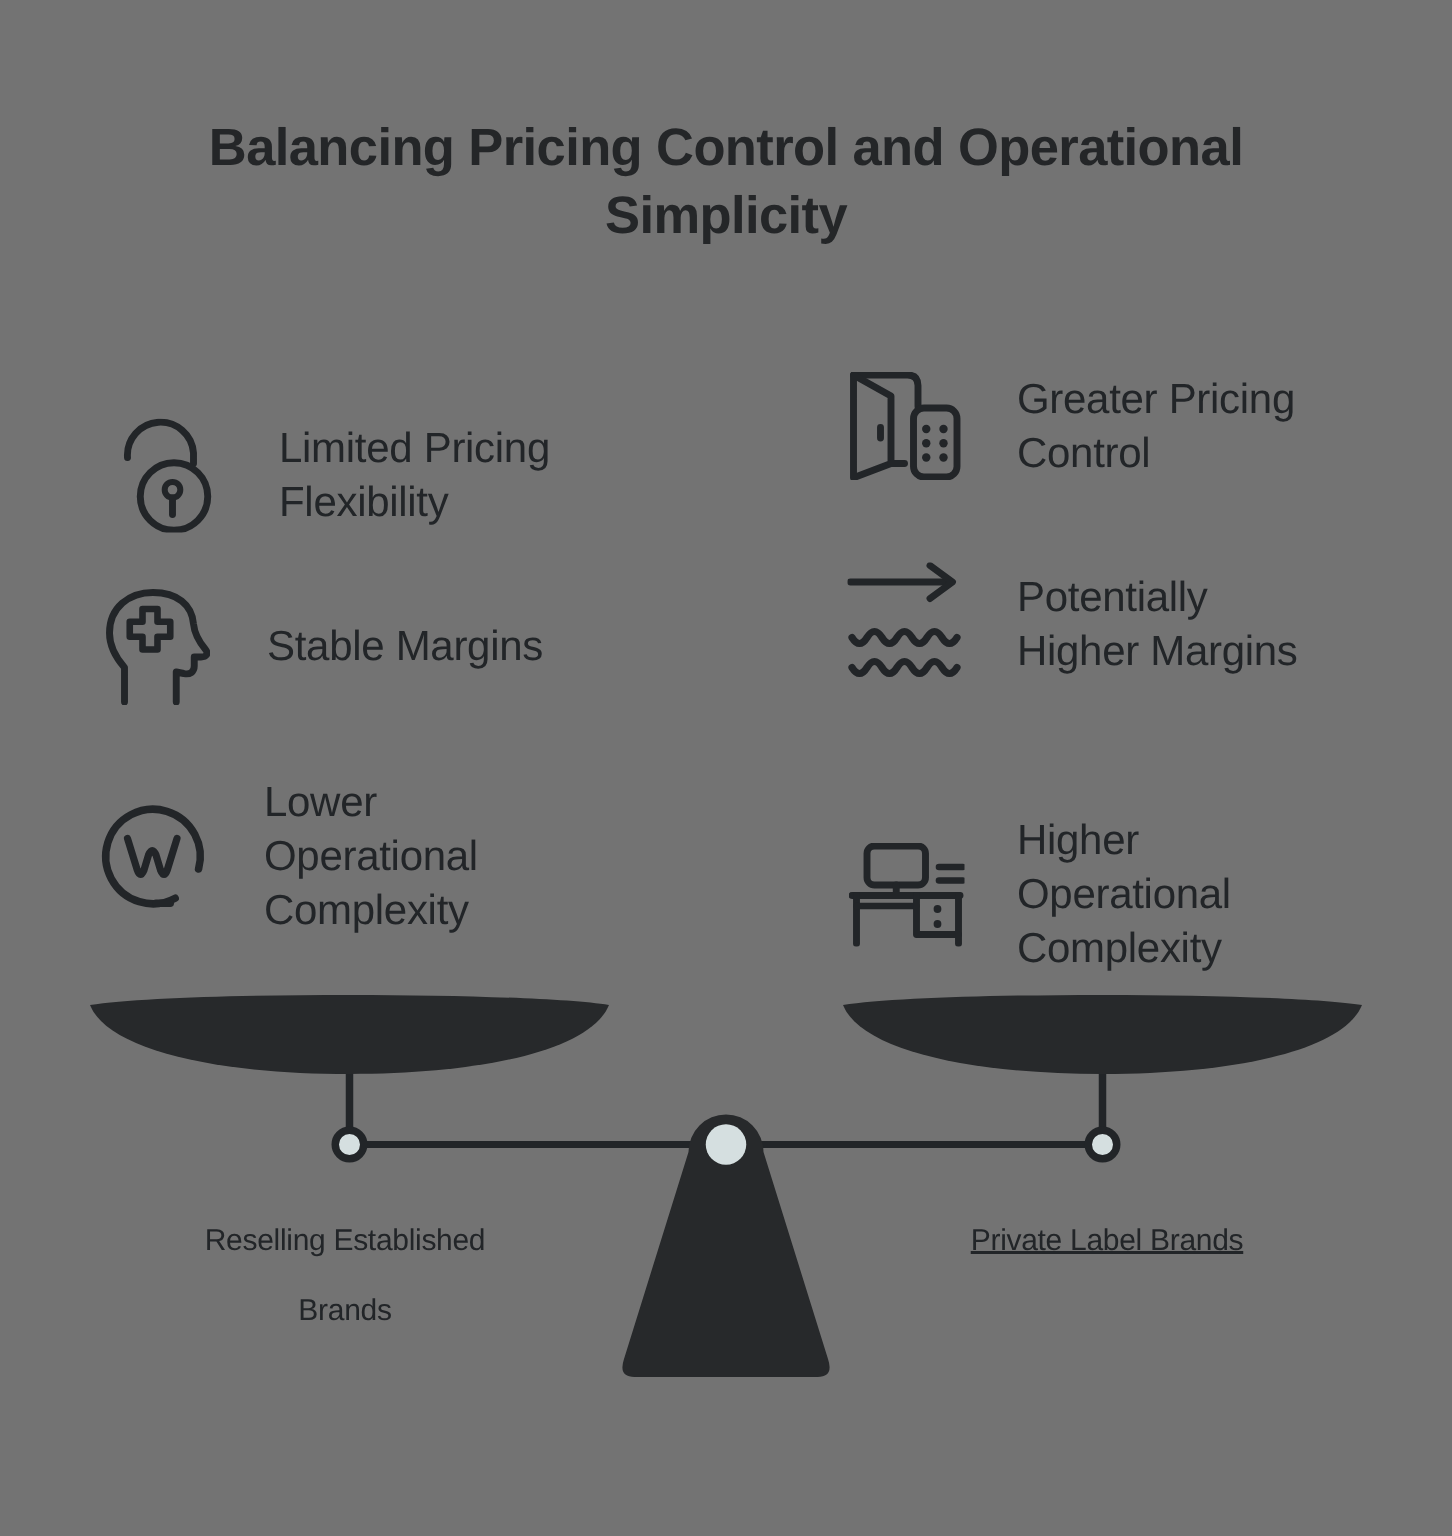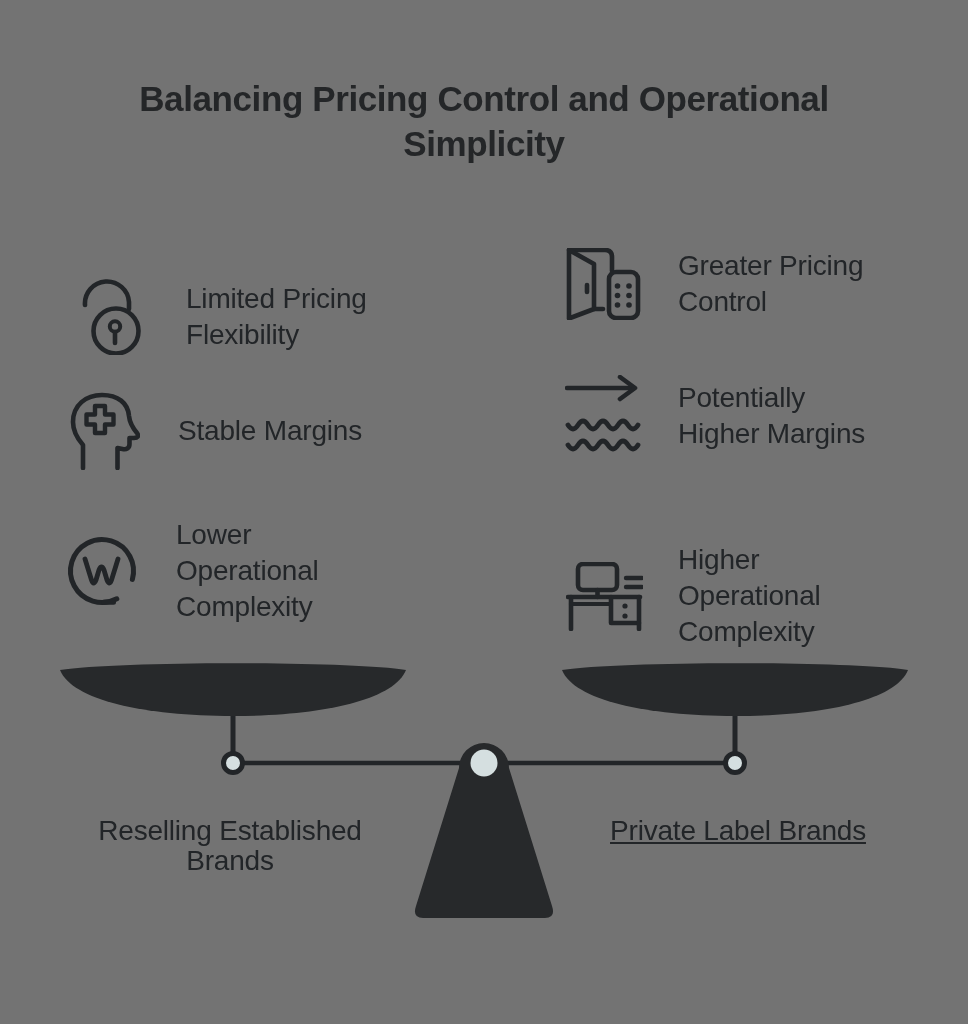--- a/index.html
+++ b/index.html
@@ -16,22 +16,22 @@
   .icon-box{
     width:84px;height:84px;flex:0 0 auto;display:flex;
     align-items:center;justify-content:center;
   }
   .icon-box svg{display:block;}
   .feature-text{
     font-size:28px;line-height:36px;white-space:pre-line;
     letter-spacing:-0.2px;color:#222528;
   }
   .pan-label{
-    position:absolute;text-align:center;font-size:28px;line-height:30px;
-    white-space:pre-line;letter-spacing:-0.2px;color:#222528;margin-top:12px;
+    position:absolute;text-align:center;font-size:20px;line-height:47px;
+    white-space:pre-line;letter-spacing:-0.2px;color:#222528;
   }
   .scale-svg{position:absolute;left:0;top:0;width:968px;height:1024px;}
   .ink-stroke{stroke:#222528;fill:none;stroke-linecap:round;stroke-linejoin:round;}
 </style>
 </head>
 <body>
 
 <div class="stage">
 
   <div class="title">Balancing Pricing Control and Operational

